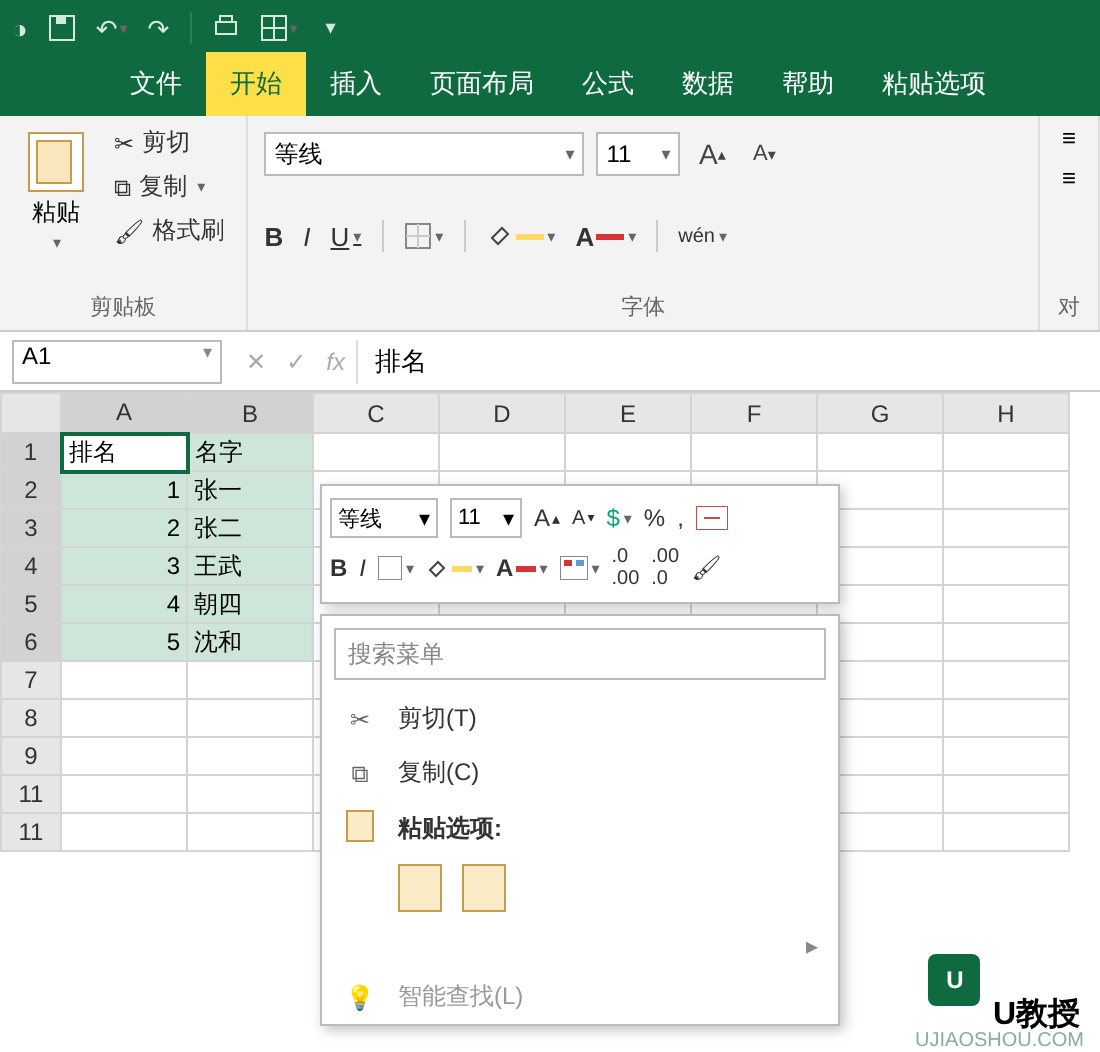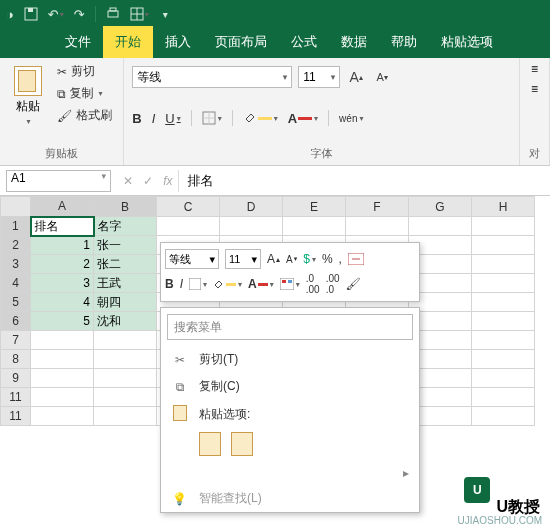--- a/index.html
+++ b/index.html
@@ -62,21 +62,21 @@
 .mini-row { display: flex; align-items: center; gap: 6px; padding: 2px 0; }
 .mini-combo { border: 1px solid #bbb; height: 20px; display: flex; align-items: center; padding: 0 3px; font-size: 11px; background: #fff; }
 .mini-font { width: 54px; }
 .mini-size { width: 36px; }
 .mbtn { display: inline-flex; align-items: center; font-size: 12px; color: #333; gap: 1px; }
 
 .ctx-menu { position: absolute; left: 160px; top: 307px; width: 260px; background: #fff; border: 1px solid #bbb; box-shadow: 2px 2px 6px rgba(0,0,0,0.25); }
 .ctx-search { margin: 6px; border: 1px solid #bbb; height: 26px; display: flex; align-items: center; padding: 0 6px; color: #888; font-size: 12px; }
 .ctx-item { display: flex; align-items: center; gap: 10px; padding: 5px 10px; font-size: 12px; color: #333; }
 .ctx-item .ci-icon { width: 18px; text-align: center; color: #666; }
-.ctx-item.bold-lbl { font-weight: normal; text-align: center; }
+.ctx-item.bold-lbl { font-weight: bold; text-align: center; }
 .ctx-paste-opts { display: flex; gap: 10px; padding: 3px 10px 5px 38px; }
 .paste-ico { width: 22px; height: 24px; border: 1px solid #c99b4d; background: #fbecc8; position: relative; }
 
 .watermark { position: absolute; right: 6px; bottom: 6px; display: flex; align-items: center; gap: 6px; background: rgba(255,255,255,0.7); padding: 2px 4px; }
 .wm-badge { width: 26px; height: 26px; background: #0f6b3f; color: #fff; border-radius: 4px; display: flex; align-items: center; justify-content: center; font-weight: bold; }
 .wm-txt { font-size: 16px; font-weight: bold; margin-top: 36px; }
 .wm-url { position: absolute; right: 8px; bottom: 0px; font-size: 10px; color: #8aa; }
 
 svg { display: block; }
 </style>

